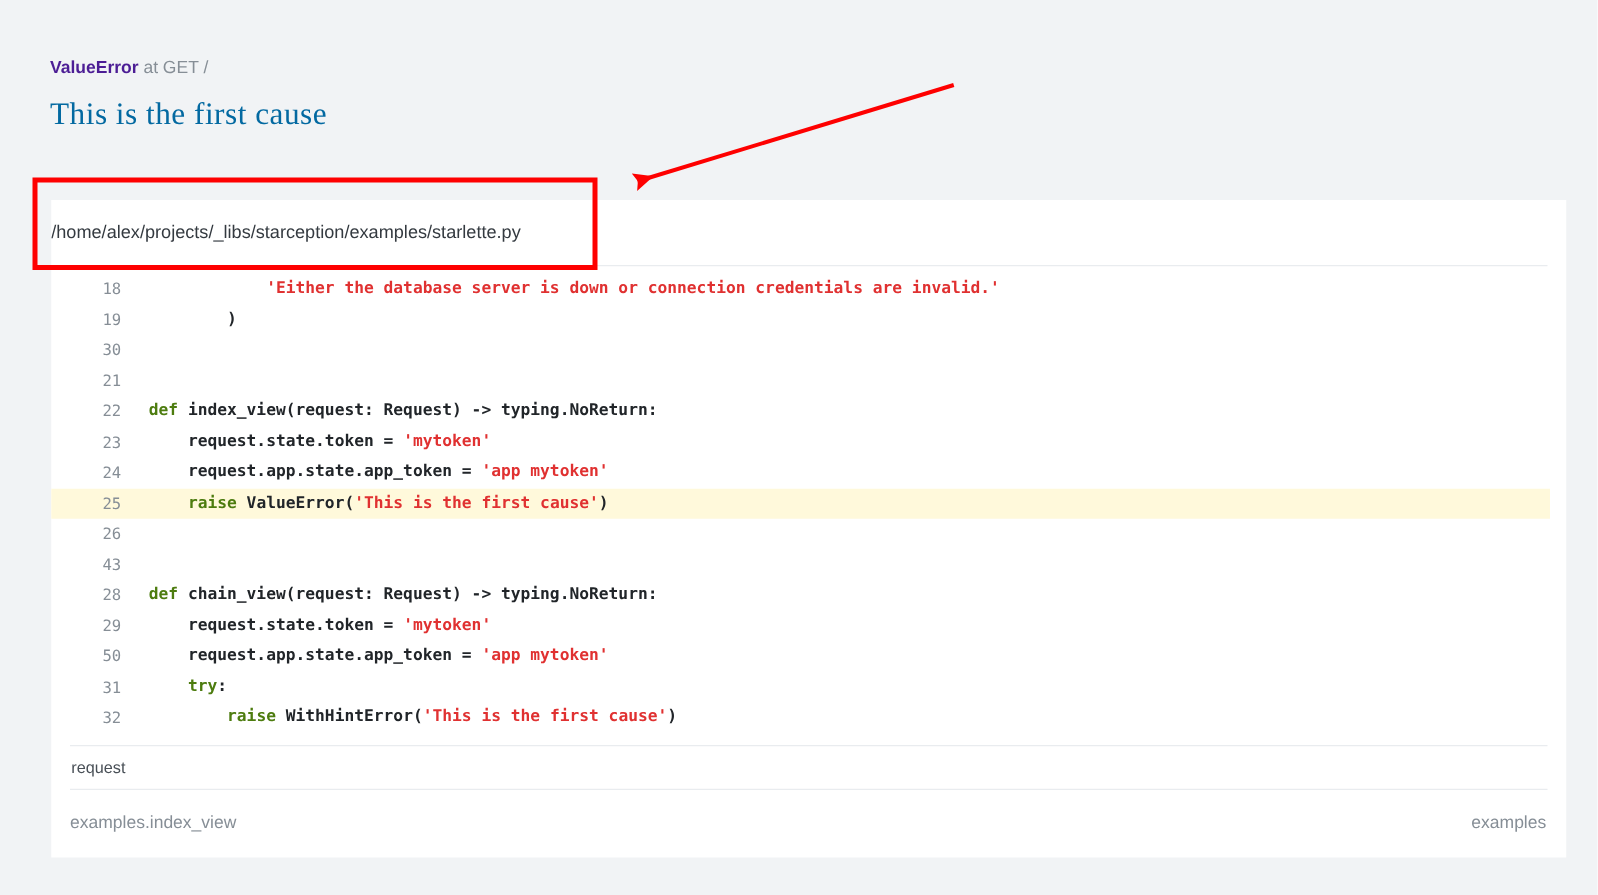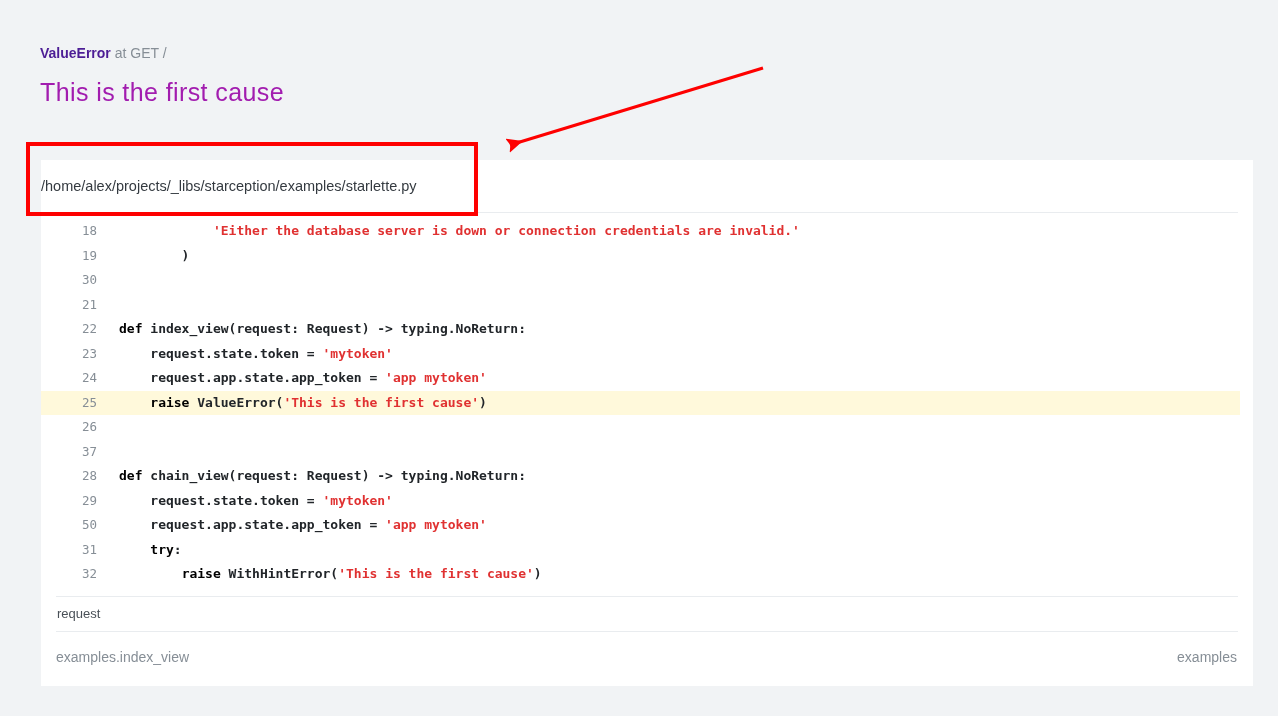--- a/index.html
+++ b/index.html
@@ -32,24 +32,24 @@
   .err-name {
     color: #4c1d95;
     font-weight: bold;
   }
   .err-at { color: #868e96; font-weight: normal; }
   .err-method { color: #868e96; }
   .err-path { color: #868e96; }
 
   .err-message {
     margin-top: 14px;
-    font-family: Liberation Sans, sans-serif;
+    font-family: Liberation Serif, serif;
     font-size: 25px;
     line-height: 32px;
-    color: #a21caf;
+    color: #0369a1;
     letter-spacing: 0.4px;
     white-space: nowrap;
   }
 
   
   .card {
     position: absolute;
     left: 41px;
     top: 160px;
     width: 1212px;
@@ -97,21 +97,21 @@
     color: #868e96;
     font-size: 12.5px;
     user-select: none;
   }
   .code-text {
     color: #212529;
     flex: 1;
     overflow: hidden;
     font-weight: bold;
   }
-  .tok-kw { color: #000000; }
+  .tok-kw { color: #4d7c0f; }
   .tok-str { color: #e03131; }
   .tok-plain { color: #212529; }
 
   
   .locals {
     margin-top: 9px;
   }
   .locals-divider {
     height: 1px;
     background: #e9ecef;
@@ -201,21 +201,21 @@
   <div class="code-block" id="code-block">
       <div class="code-row"><div class="lineno">18</div><div class="code-text"><span class="tok-plain">            </span><span class="tok-str">'Either the database server is down or connection credentials are invalid.'</span></div></div>
       <div class="code-row"><div class="lineno">19</div><div class="code-text"><span class="tok-plain">        )</span></div></div>
       <div class="code-row"><div class="lineno">30</div><div class="code-text"><span class="tok-plain"></span></div></div>
       <div class="code-row"><div class="lineno">21</div><div class="code-text"><span class="tok-plain"></span></div></div>
       <div class="code-row"><div class="lineno">22</div><div class="code-text"><span class="tok-kw">def</span><span class="tok-plain"> index_view(request: Request) -&gt; typing.NoReturn:</span></div></div>
       <div class="code-row"><div class="lineno">23</div><div class="code-text"><span class="tok-plain">    request.state.token = </span><span class="tok-str">'mytoken'</span></div></div>
       <div class="code-row"><div class="lineno">24</div><div class="code-text"><span class="tok-plain">    request.app.state.app_token = </span><span class="tok-str">'app mytoken'</span></div></div>
       <div class="code-row highlight"><div class="lineno">25</div><div class="code-text"><span class="tok-plain">    </span><span class="tok-kw">raise</span><span class="tok-plain"> ValueError(</span><span class="tok-str">'This is the first cause'</span><span class="tok-plain">)</span></div></div>
       <div class="code-row"><div class="lineno">26</div><div class="code-text"><span class="tok-plain"></span></div></div>
-      <div class="code-row"><div class="lineno">37</div><div class="code-text"><span class="tok-plain"></span></div></div>
+      <div class="code-row"><div class="lineno">43</div><div class="code-text"><span class="tok-plain"></span></div></div>
       <div class="code-row"><div class="lineno">28</div><div class="code-text"><span class="tok-kw">def</span><span class="tok-plain"> chain_view(request: Request) -&gt; typing.NoReturn:</span></div></div>
       <div class="code-row"><div class="lineno">29</div><div class="code-text"><span class="tok-plain">    request.state.token = </span><span class="tok-str">'mytoken'</span></div></div>
       <div class="code-row"><div class="lineno">50</div><div class="code-text"><span class="tok-plain">    request.app.state.app_token = </span><span class="tok-str">'app mytoken'</span></div></div>
       <div class="code-row"><div class="lineno">31</div><div class="code-text"><span class="tok-plain">    </span><span class="tok-kw">try</span><span class="tok-plain">:</span></div></div>
       <div class="code-row"><div class="lineno">32</div><div class="code-text"><span class="tok-plain">        </span><span class="tok-kw">raise</span><span class="tok-plain"> WithHintError(</span><span class="tok-str">'This is the first cause'</span><span class="tok-plain">)</span></div></div>
     </div>
 
   <div class="locals">
     <div class="locals-divider"></div>
     <div id="locals-rows">

